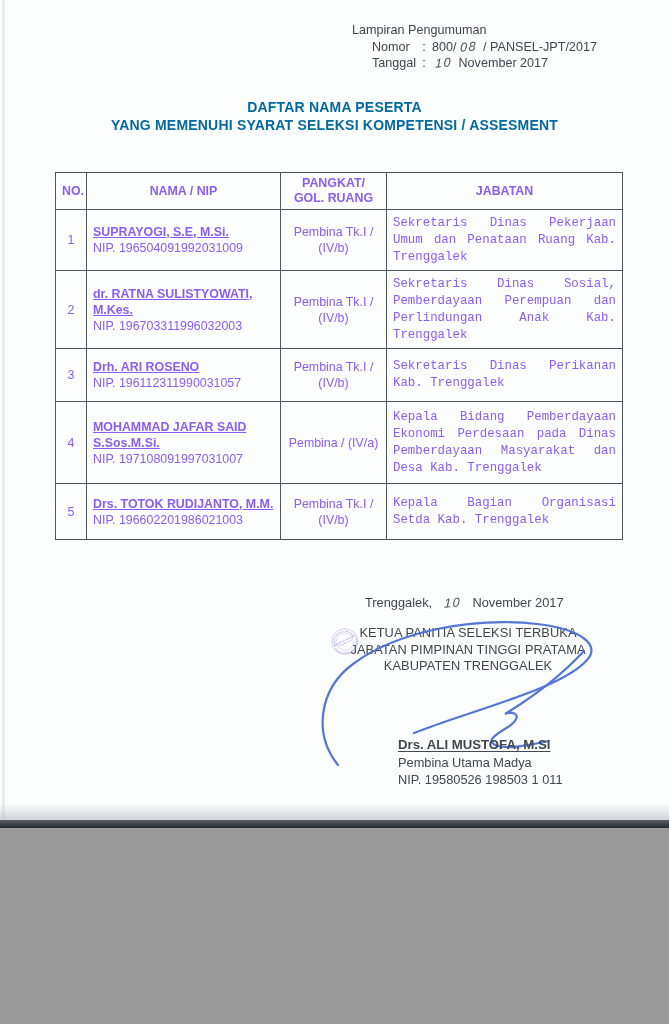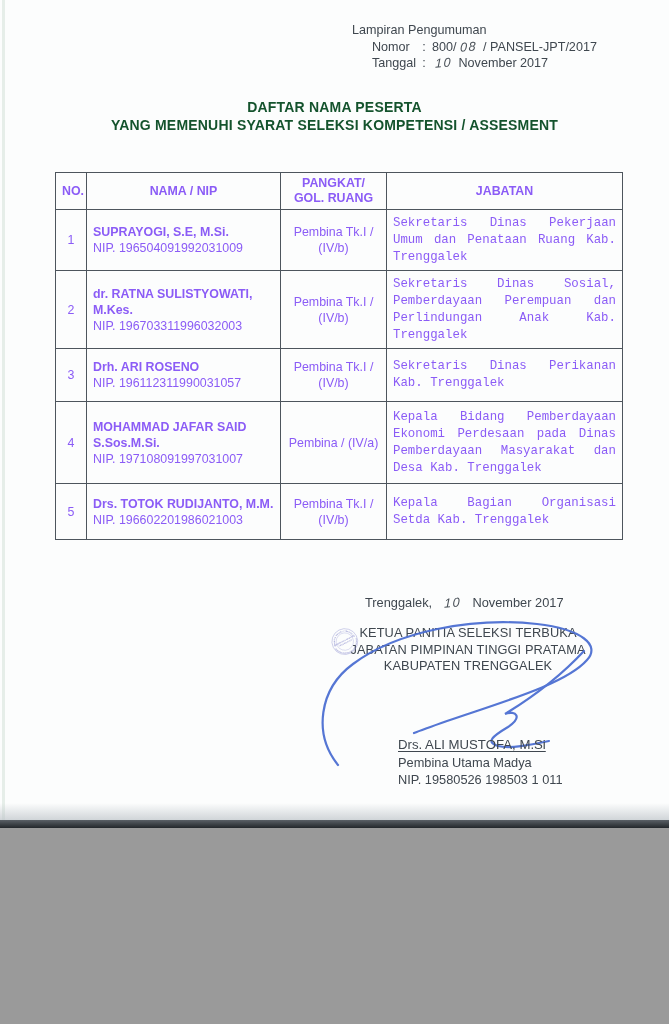--- a/index.html
+++ b/index.html
@@ -27,49 +27,49 @@
     display:inline-block;
     font-style:italic;
     transform:rotate(-5deg) skewX(-6deg);
     letter-spacing:1.5px;
     color:#4a5158;
     margin:0 3px;
   }
 
   
   .title-block{position:absolute;left:0;top:99px;width:669px;text-align:center;
-    font-weight:bold;font-size:14px;line-height:17.5px;letter-spacing:.2px;color:#14532d;}
+    font-weight:bold;font-size:14px;line-height:17.5px;letter-spacing:.2px;color:#0369a1;}
 
   
   table.participants{
     position:absolute;left:55px;top:172px;
     border-collapse:collapse;table-layout:fixed;width:567px;
     font-size:12.4px;color:#8b5cf6;
   }
   table.participants th, table.participants td{
     border:1.4px solid #4d555d;
     vertical-align:middle;
     padding:3px 6px;
   }
   table.participants th{font-size:12.4px;font-weight:bold;text-align:center;line-height:15px;}
   col.c-no{width:31px;} col.c-nama{width:194px;} col.c-pangkat{width:106px;} col.c-jabatan{width:236px;}
   tr.hrow-t{height:36px;}
   tr.r1{height:61px;} tr.r2{height:78px;} tr.r3{height:53px;} tr.r4{height:82px;} tr.r5{height:56px;}
   td.no{text-align:center;}
   td.nama{padding:3px 8px;line-height:16px;}
-  td.nama .nm{font-weight:bold;}
+  td.nama .nm{font-weight:bold;text-decoration:underline;}
   td.pangkat{text-align:center;line-height:16px;padding:3px 3px;}
   td.jabatan{text-align:justify;text-align-last:left;line-height:17px;padding:4px 9px;font-family:Liberation Mono, monospace;}
 
   
   .place-date{position:absolute;left:365px;top:595px;font-size:12.8px;}
   .committee{position:absolute;left:332px;top:625px;width:272px;text-align:center;
     font-size:12.8px;line-height:16.5px;letter-spacing:.1px;}
   .signer{position:absolute;left:398px;top:736px;font-size:12.8px;line-height:17.5px;}
-  .signer .name{font-weight:normal;font-size:13.2px;text-decoration:underline;text-underline-offset:2px;}
+  .signer .name{font-weight:bold;font-size:13.2px;text-decoration:underline;text-underline-offset:2px;}
 
   .stamp-svg{position:absolute;left:280px;top:620px;}
   .sig-svg{position:absolute;left:300px;top:608px;}
 </style>
 </head>
 <body>
 
 <div class="page">
   <div class="scan-edge-left"></div>
 

